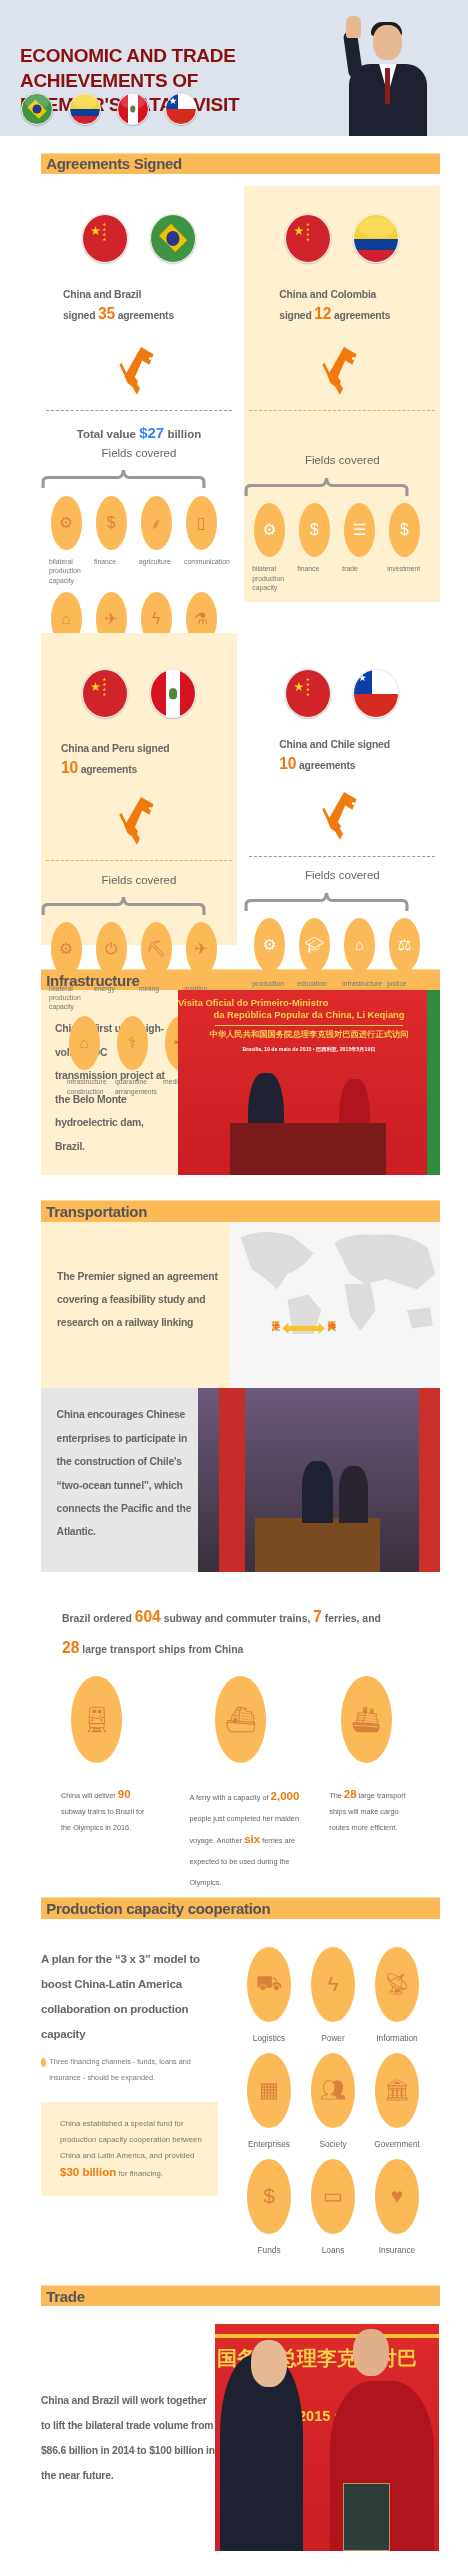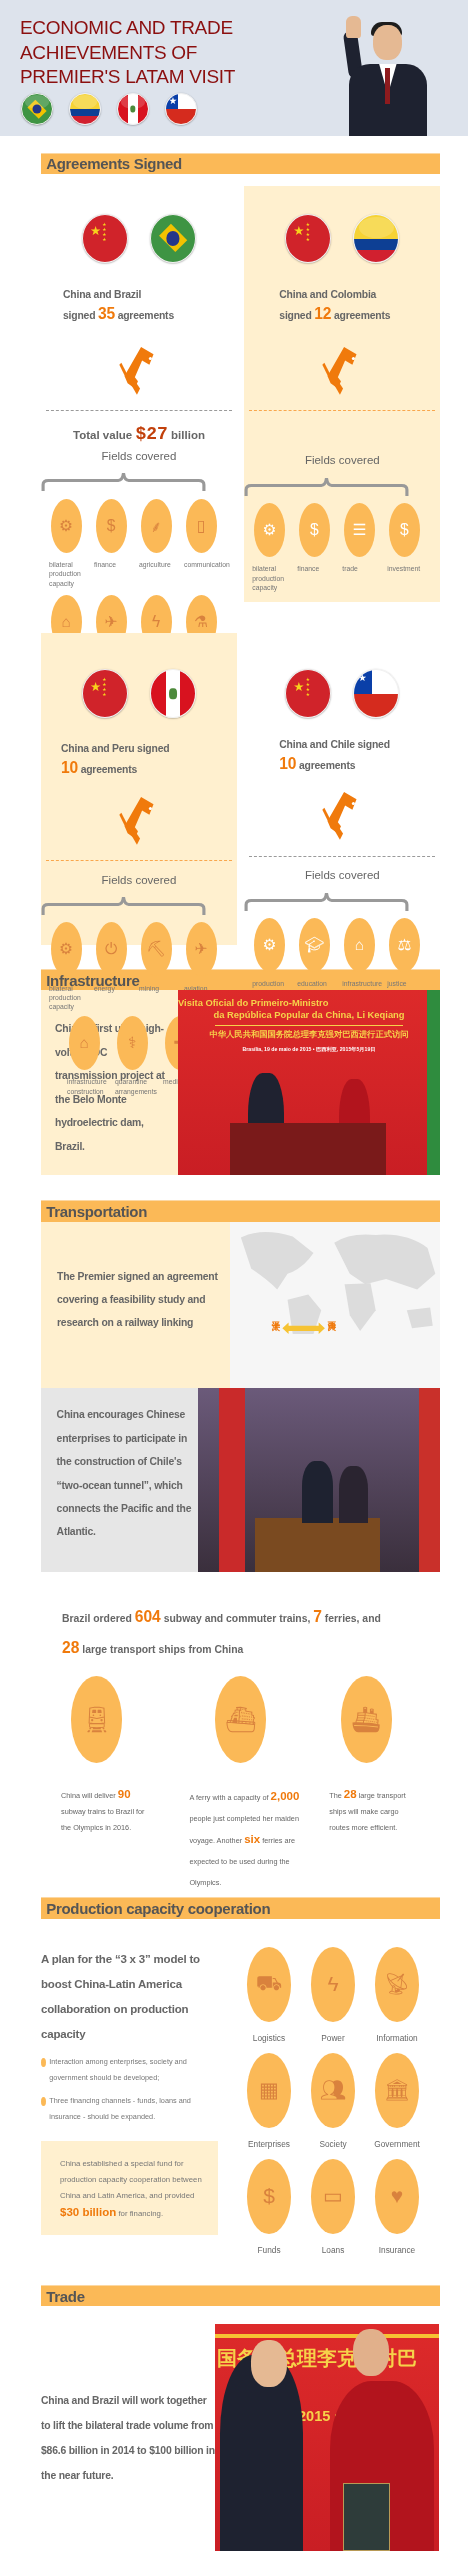--- a/index.html
+++ b/index.html
@@ -1,18 +1,18 @@
 <!DOCTYPE html>
 <html style="font-size:8.3px"><head>
 <meta charset="utf-8">
 <style>
   * { box-sizing: border-box; margin: 0; padding: 0; }
   body { width: 469px; background: #ffffff; font-family: "Liberation Sans", sans-serif; color: #5f5f5f; }
   .hero { position: relative; height: 136px; background: #dde3ec; overflow: hidden; }
-  .hero-title { position: absolute; left: 20px; top: 16px; font-size: 19px; line-height: 24.5px; font-weight: 400; color: #8b0f0f; letter-spacing: -0.3px; font-family: "Liberation Sans", sans-serif; }
+  .hero-title { position: absolute; left: 20px; top: 44px; font-size: 19px; line-height: 24.5px; font-weight: 700; color: #8b0f0f; letter-spacing: -0.3px; font-family: "Liberation Sans", sans-serif; }
   .hero-flags { position: absolute; left: 21px; top: 93px; display: flex; gap: 16px; }
   .flag { width: 32px; height: 32px; border-radius: 50%; border: 1.6px solid #f1f1f1; box-shadow: 0 0.5px 1.6px rgba(0,0,0,.35); position: relative; overflow: hidden; }
   .flag.big { width: 46px; height: 49px; }
   .flag-br { background: #3e9443; }
   .flag-br::before { content: ""; position: absolute; left: 50%; top: 50%; width: 52%; height: 52%; background: #f2c200; transform: translate(-50%,-50%) rotate(45deg) scaleY(.7); }
   .flag-br::after { content: ""; position: absolute; left: 50%; top: 50%; width: 30%; height: 30%; background: #24378a; border-radius: 50%; transform: translate(-50%,-50%); }
   .flag-co { background: linear-gradient(#f6d335 0 50%, #0d3f94 50% 75%, #d1202f 75%); }
   .flag-pe { background: linear-gradient(90deg, #d8121f 0 33%, #fff 33% 67%, #d8121f 67%); }
   .flag-pe::after { content: ""; position: absolute; left: 50%; top: 50%; width: 18%; height: 24%; background: #4d8a3b; border-radius: 40%; transform: translate(-50%,-50%); }
   .flag-cl { background: linear-gradient(#fff 0 50%, #d52b1e 50%); }
@@ -41,21 +41,21 @@
   .agr-grid { display: grid; grid-template-columns: 196px 196px; column-gap: 7.3px; }
   .card { position: relative; }
   .card .flags { display: flex; gap: 22px; justify-content: center; }
   .card-title { font-size: 10.4px; font-weight: 700; color: #666; line-height: 19px; letter-spacing: -0.2px; }
   .card-title .big { font-size: 15.6px; color: #f07a0c; font-weight: 700; }
   .handshake { width: 40px; height: 56px; margin: 0 auto; position: relative; }
   .dash { border-top: 1px dashed #9a9a9a; margin: 9.4px 5.2px 0; }
   .dash.or { border-top-color: #f9a74d; }
   .fields-title { text-align: center; font-weight: 400; font-size: 11.5px; color: #666; margin-top: 9.4px; }
   .total { text-align: center; font-weight: 700; font-size: 11.5px; color: #666; margin-top: 12.5px; }
-  .total .big { font-size: 18px; color: #c2410c; font-family: Liberation Mono, monospace; }
+  .total .big { font-size: 15px; color: #3b82f6; }
   .brace { width: 165px; height: 21px; margin: 9.4px auto 0; position: relative; }
   .icons { display: grid; grid-template-columns: repeat(4, 45px); justify-content: center; row-gap: 7.3px; margin-top: 4.2px; }
   .icon-cell { display: flex; flex-direction: column; align-items: flex-start; }
   .circ { width: 31px; height: 54px; border-radius: 50%; background: #fbb957; display: flex; align-items: center; justify-content: center; color: #d9823d; font-size: 15.6px; margin-left: 1.6px; }
   .circ.w { color: #ffffff; }
   .ic-lbl { font-size: 6.8px; line-height: 9.4px; color: #777; margin-top: 7.3px; font-family: "Liberation Sans", sans-serif; }
 
   .split { display: flex; }
   .txt-big { font-size: 10.4px; font-weight: 700; color: #666; line-height: 23.4px; letter-spacing: -0.2px; }
   .photo { position: relative; overflow: hidden; }
@@ -395,24 +395,20 @@
 </section>
 
 <section class="section" style="margin-top:4.2px">
   <div class="sec-head">Production capacity cooperation</div>
   <div class="split" style="margin-top:28px">
     <div style="width:177px">
       <div class="txt-big" style="font-size:11.5px; line-height:25px">A plan for the “3 x 3” model to boost China-Latin America collaboration on production capacity</div>
       <div style="margin-top:5.2px">
         <div class="bullet" style="margin-top:7.3px">
             <span class="dot"></span>
-            <span>Interaction among enterprises, society and government should be developed;</span>
-          </div>
-        <div class="bullet" style="margin-top:7.3px">
-            <span class="dot"></span>
             <span>Three financing channels - funds, loans and insurance - should be expanded.</span>
           </div>
       </div>
       <div class="pale" style="margin-top:15.6px; width:177px; height:94px; padding:14.6px 10.4px 0 19px; font-size:7.8px; line-height:16px; color:#777">
         <span>China established a special fund for production capacity cooperation between China and Latin America, and provided</span><br>
         <span class="orange" style="font-size:11.5px">$30 billion</span> <span>for financing.</span>
       </div>
     </div>
     <div style="margin-left:19px">
       <div class="pc-grid">

